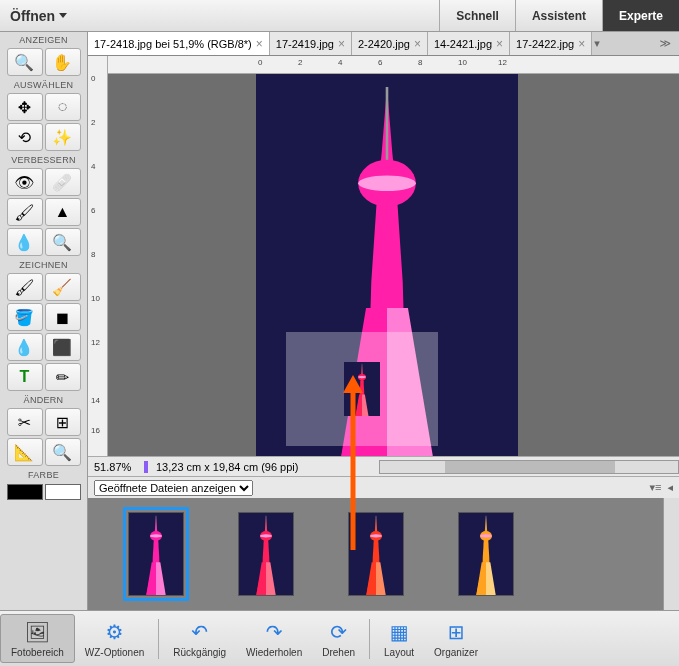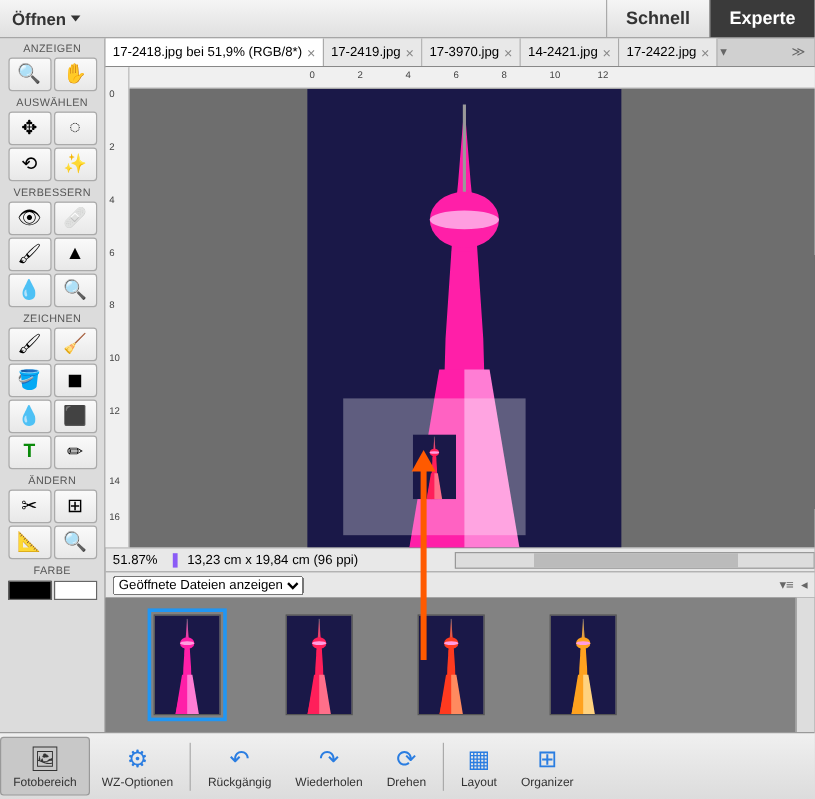--- a/index.html
+++ b/index.html
@@ -3,21 +3,21 @@
 <meta charset="utf-8">
 <style>
 * { margin: 0; padding: 0; box-sizing: border-box; font-family: Arial, sans-serif; }
 body { width: 679px; height: 666px; background: #d6d6d6; overflow: hidden; position: relative; }
 
 
 .topbar { height: 32px; background: linear-gradient(#f5f5f5, #e0e0e0); display: flex; align-items: center; border-bottom: 1px solid #999; gap: 16px; }
 .open-btn { margin-left: 10px; font-weight: bold; font-size: 14px; color: #333; display: flex; align-items: center; gap: 4px; }
 .open-btn::after { content: ''; border-left: 4px solid transparent; border-right: 4px solid transparent; border-top: 5px solid #333; }
 .mode-tabs { margin-left: auto; display: flex; height: 100%; }
-.mode-tab { padding: 0 16px; display: flex; align-items: center; font-weight: bold; font-size: 15px; color: #333; border-left: 1px solid #aaa; }
+.mode-tab { padding: 0 16px; display: flex; align-items: center; font-weight: bold; font-size: 12px; color: #333; border-left: 1px solid #aaa; }
 .mode-tab.active { background: #3a3a3a; color: #fff; }
 
 
 .main { display: flex; height: 578px; }
 
 
 .toolbar { width: 88px; background: #dcdcdc; border-right: 1px solid #999; overflow-y: auto; }
 .tool-section-label { font-size: 9px; text-align: center; color: #555; padding: 3px 0 2px; letter-spacing: 0.3px; }
 .tool-row { display: flex; justify-content: center; gap: 2px; padding: 1px 4px; }
 .tool-btn { width: 36px; height: 28px; background: linear-gradient(#fafafa, #e8e8e8); border: 1px solid #aaa; border-radius: 3px; display: flex; align-items: center; justify-content: center; font-size: 16px; position: relative; }
@@ -92,20 +92,21 @@
     </g>
   </defs>
 </svg>
 
 <div class="topbar">
   <div class="open-btn">
       <span>Öffnen</span>
     </div>
   <div class="mode-tabs">
     <div class="mode-tab">Schnell</div>
+    <div class="mode-tab">Assistent</div>
     <div class="mode-tab active">Experte</div>
   </div>
 </div>
 
 <div class="main">
 
   <div class="toolbar">
     <div class="tool-section-label">ANZEIGEN</div>
     <div class="tool-row">
       <div class="tool-btn">🔍</div>
@@ -170,21 +171,21 @@
     <div class="doc-tabs">
       <div class="doc-tab active">
         <span>17-2418.jpg bei 51,9% (RGB/8*)</span>
         <span class="close">×</span>
       </div>
       <div class="doc-tab">
           <span>17-2419.jpg</span>
           <span class="close">×</span>
         </div>
       <div class="doc-tab">
-          <span>17-3970.jpg</span>
+          <span>2-2420.jpg</span>
           <span class="close">×</span>
         </div>
       <div class="doc-tab">
           <span>14-2421.jpg</span>
           <span class="close">×</span>
         </div>
       <div class="doc-tab">
           <span>17-2422.jpg</span>
           <span class="close">×</span>
         </div>

